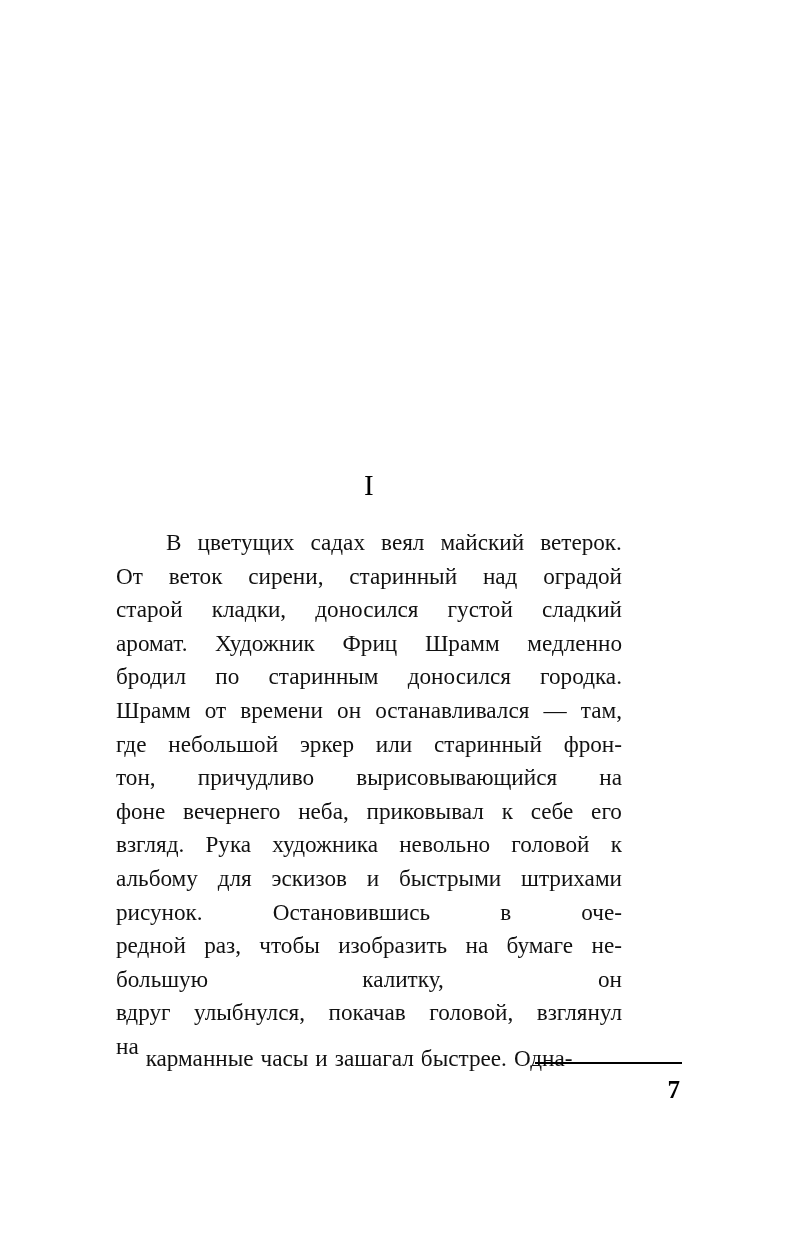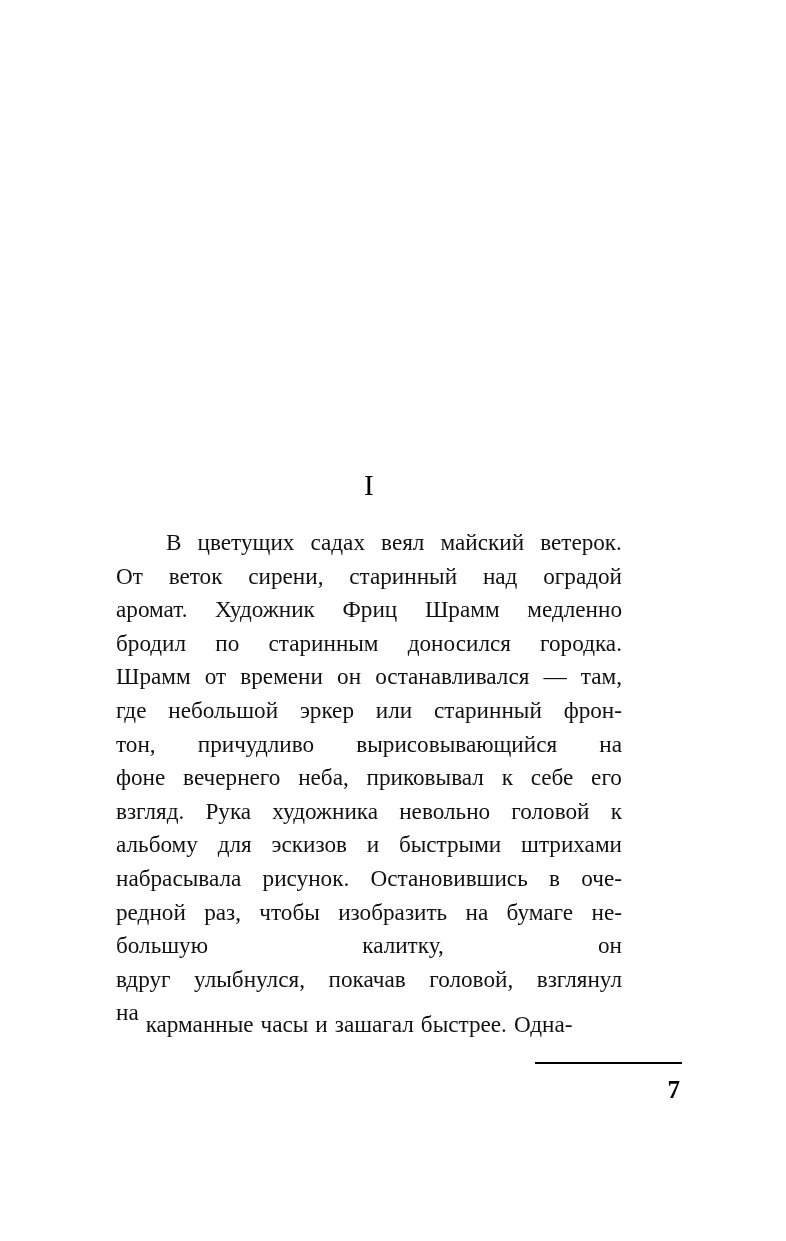--- a/index.html
+++ b/index.html
@@ -118,20 +118,27 @@
       </div>
       <div class="body-line justify">
         <span class="w">От</span>
         <span class="w">веток</span>
         <span class="w">сирени,</span>
         <span class="w">старинный</span>
         <span class="w">над</span>
         <span class="w">оградой</span>
       </div>
       <div class="body-line justify">
+        <span class="w">старой</span>
+        <span class="w">кладки,</span>
+        <span class="w">доносился</span>
+        <span class="w">густой</span>
+        <span class="w">сладкий</span>
+      </div>
+      <div class="body-line justify">
         <span class="w">аромат.</span>
         <span class="w">Художник</span>
         <span class="w">Фриц</span>
         <span class="w">Шрамм</span>
         <span class="w">медленно</span>
       </div>
       <div class="body-line justify">
         <span class="w">бродил</span>
         <span class="w">по</span>
         <span class="w">старинным</span>
@@ -180,21 +187,20 @@
       </div>
       <div class="body-line justify">
         <span class="w">альбому</span>
         <span class="w">для</span>
         <span class="w">эскизов</span>
         <span class="w">и</span>
         <span class="w">быстрыми</span>
         <span class="w">штрихами</span>
       </div>
       <div class="body-line justify">
-        <span class="w">набрасывала</span>
         <span class="w">рисунок.</span>
         <span class="w">Остановившись</span>
         <span class="w">в</span>
         <span class="w">оче-</span>
       </div>
       <div class="body-line justify">
         <span class="w">редной</span>
         <span class="w">раз,</span>
         <span class="w">чтобы</span>
         <span class="w">изобразить</span>

